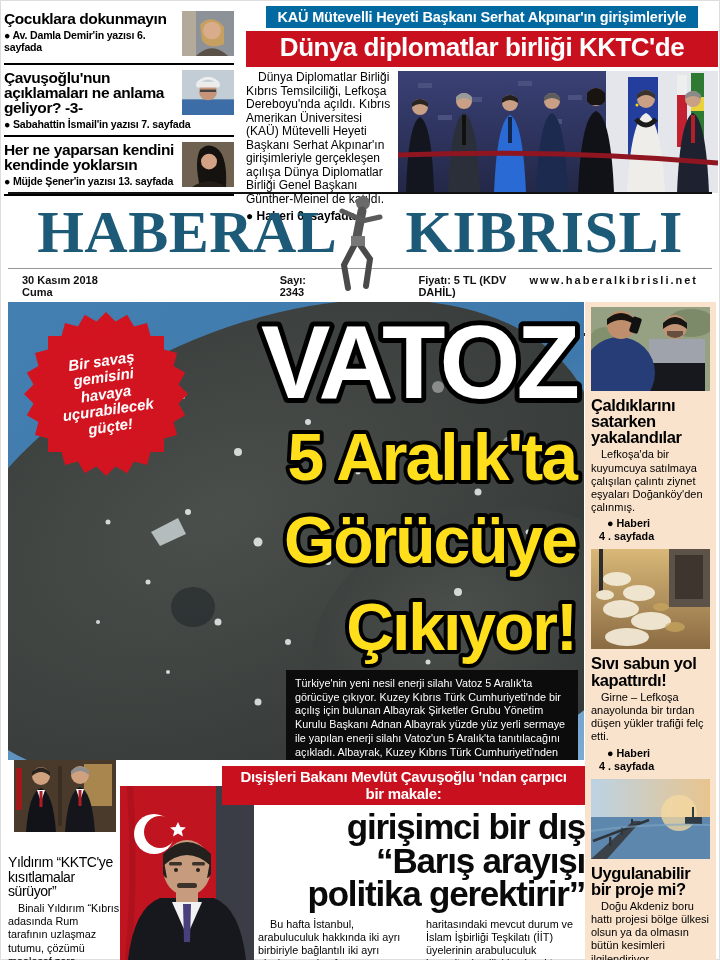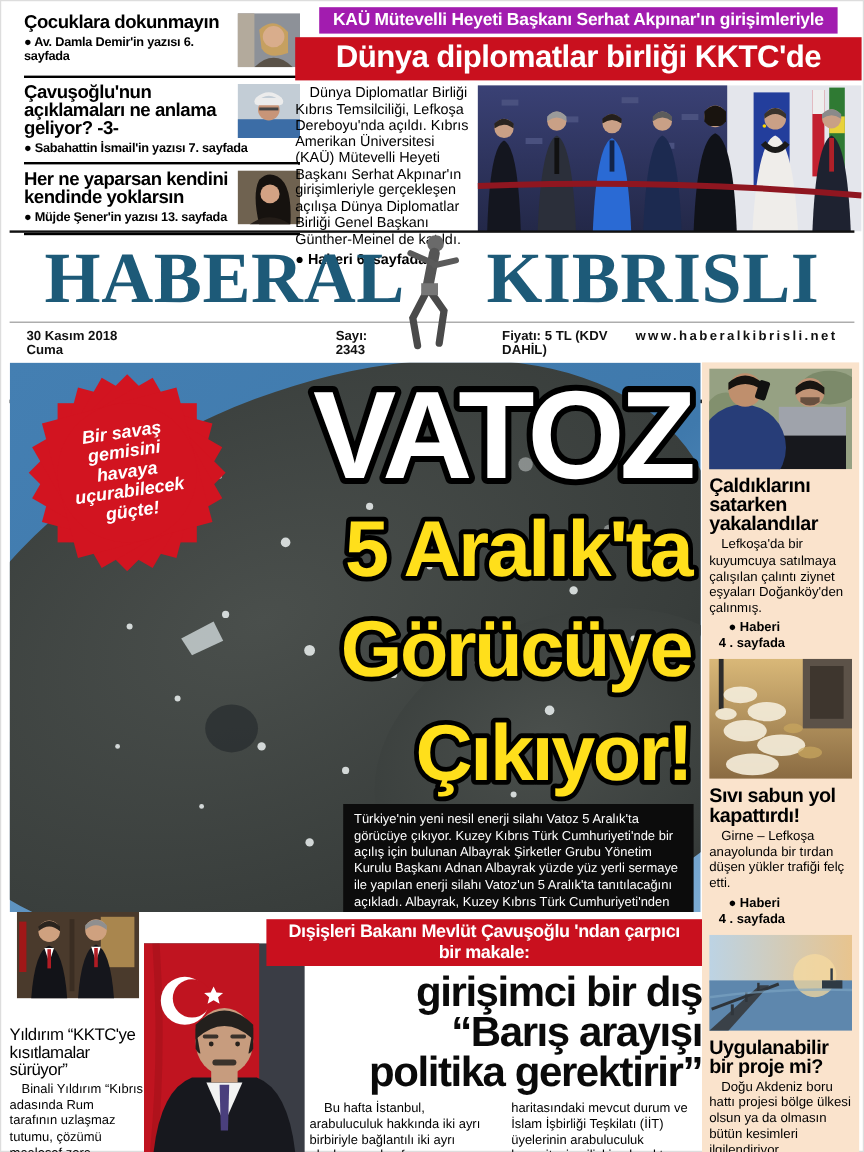--- a/index.html
+++ b/index.html
@@ -1,26 +1,26 @@
 <!DOCTYPE html>
 <html><head>
 <meta charset="utf-8">
 <style>
   html,body{margin:0;padding:0;background:#fff;}
   #page{position:relative;width:720px;height:960px;background:#fff;overflow:hidden;
         font-family:"Liberation Sans",sans-serif;color:#000;box-shadow:inset 0 0 0 1px #ddd;}
   
-  .teasers{position:absolute;left:20px;top:6px;width:230px;}
+  .teasers{position:absolute;left:4px;top:6px;width:230px;}
   .teaser{border-bottom:2.5px solid #000;padding:4px 0 5px;overflow:hidden;}
   .teaser .thumb{float:right;width:52px;height:45px;margin:1px 0 2px 5px;}
   .teaser h3{margin:1px 0 3px;font-size:15.5px;line-height:.97;letter-spacing:-.4px;font-weight:bold;}
   .teaser .byline{font-size:10.6px;font-weight:bold;letter-spacing:-.2px;}
   
   .topstory{position:absolute;left:246px;top:6px;width:472px;}
-  .kicker{background:#a21caf;color:#fff;font-size:14.5px;font-weight:bold;width:max-content;
+  .kicker{background:#0369a1;color:#fff;font-size:14.5px;font-weight:bold;width:max-content;
           max-width:100%;margin:0 auto;padding:3px 12px;letter-spacing:-.2px;}
   .tophead{background:#c9101e;color:#fff;font-weight:bold;font-size:26px;text-align:center;
            padding:1px 0 4px;margin-top:3px;letter-spacing:-.5px;}
   .toprow{display:flex;gap:6px;margin-top:4px;}
   .topbody{width:146px;flex:none;font-size:12px;line-height:1.13;}
   .topbody .para{text-indent:12px;}
   .topref{font-weight:bold;font-size:12px;margin-top:4px;}
   .topphoto{flex:1;height:122px;}
   .topphoto svg,.thumb svg,.railphoto svg,.yphoto svg,.cphoto svg{display:block;width:100%;height:100%;}
   

